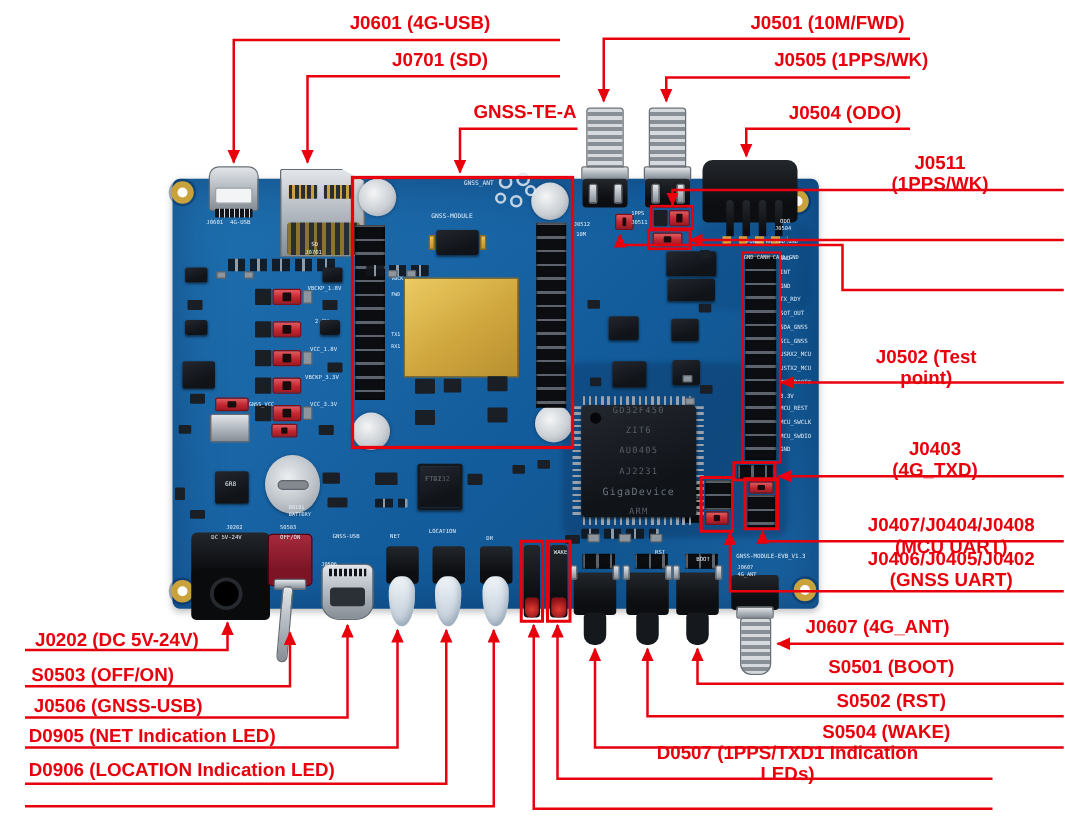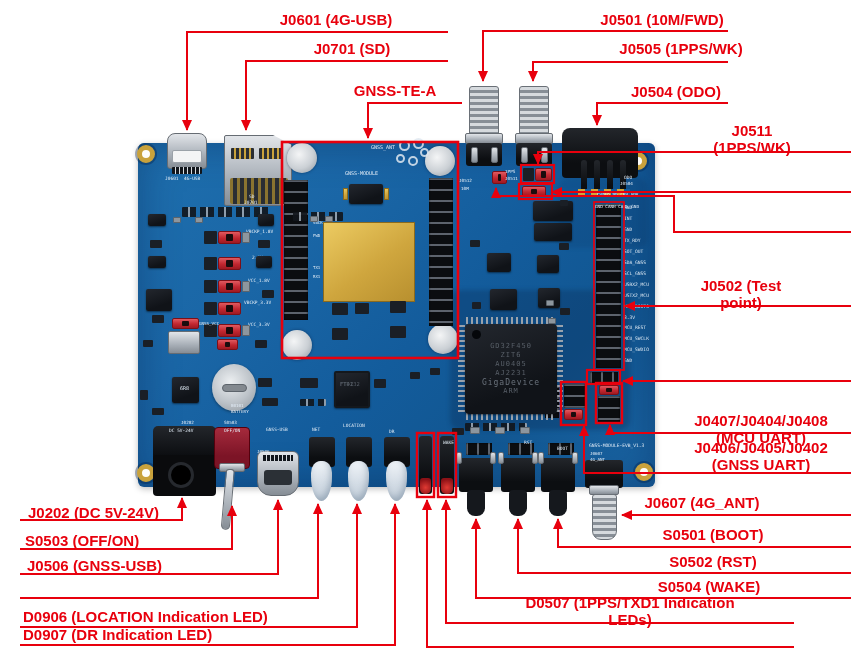--- a/index.html
+++ b/index.html
@@ -26,21 +26,21 @@
   .sk{color:#e3edf7;font-family:"DejaVu Sans Mono",monospace;line-height:1.15;white-space:nowrap;}
   .tp-col{display:flex;flex-direction:column;justify-content:space-between;}
   .tp-col span{position:static;font-size:4.6px;color:#dbe7f2;font-family:"DejaVu Sans Mono",monospace;line-height:1;white-space:nowrap;}
   .ring{border:2px solid #dfe8f0;border-radius:50%;opacity:.85;}
   .thread{background:repeating-linear-gradient(180deg,#d6dade 0 3px,#878e96 3px 6px);border-radius:3px;border:1px solid #6a7077;}
   .metal{background:linear-gradient(180deg,#e2e5e9,#a9b0b8 60%,#868d95);border:1px solid #666c73;border-radius:2px;}
   .dome{background:linear-gradient(180deg,#f0f4f8,#d4dde6 55%,#c2cdd8);border-radius:45% 45% 50% 50%/30% 30% 62% 62%;box-shadow:inset -2px -3px 6px rgba(120,140,160,.55);}
   .blk{background:linear-gradient(180deg,#23262b,#0c0e11 70%);border-radius:3px;}
   .cpu-pins{background:repeating-linear-gradient(90deg,#99a2ac 0 2px,rgba(0,0,0,0) 2px 5px);}
   .cpu-pins.v{background:repeating-linear-gradient(180deg,#99a2ac 0 2px,rgba(0,0,0,0) 2px 5px);}
-  .cpu-txt{display:flex;flex-direction:column;align-items:center;justify-content:center;}
+  .cpu-txt{display:flex;flex-direction:column;align-items:center;justify-content:space-between;}
   .cpu-txt div{position:static;font-size:7px;line-height:9px;color:#585f68;font-family:"DejaVu Sans Mono",monospace;letter-spacing:1px;}
   .cpu-txt div:nth-child(5){font-size:8px;color:#6a727c;}
   
   .ann{color:#e8000d;font-weight:bold;font-size:15px;line-height:17px;white-space:pre-line;
        text-align:center;transform:translate(-50%,-50%);letter-spacing:0px;}
   .ann.left{transform:translate(0,-50%);text-align:left;}
   svg.overlay{left:0;top:0;pointer-events:none;}
   .lead{fill:none;stroke:#e8000d;stroke-width:2;}
   .hl{fill:none;stroke:#e8000d;}
 </style>
@@ -348,34 +348,35 @@
       <polyline points="20,549 232,549 232,506" class="lead" marker-end="url(#arr)"></polyline>
       <polyline points="20,574 278,574 278,500" class="lead" marker-end="url(#arr)"></polyline>
       <polyline points="20,598 318,598 318,504" class="lead" marker-end="url(#arr)"></polyline>
       <polyline points="20,627 357,627 357,504" class="lead" marker-end="url(#arr)"></polyline>
       <polyline points="20,645 395,645 395,504" class="lead" marker-end="url(#arr)"></polyline>
     </svg>
 
   <div id="labels" style="left:0;top:0;width:852px;height:666px;">
       <div class="ann" style="left: 336px; top: 19px;">J0601 (4G-USB)</div>
       <div class="ann" style="left: 352px; top: 48px;">J0701 (SD)</div>
-      <div class="ann" style="left: 395px; top: 90px;">GNSS-TE-A</div>
+      <div class="ann" style="left: 420px; top: 90px;">GNSS-TE-A</div>
       <div class="ann" style="left: 662px; top: 19px;">J0501 (10M/FWD)</div>
       <div class="ann" style="left: 681px; top: 48px;">J0505 (1PPS/WK)</div>
       <div class="ann" style="left: 676px; top: 91px;">J0504 (ODO)</div>
       <div class="ann" style="left: 752px; top: 139px;">J0511 (1PPS/WK)</div>
       <div class="ann" style="left: 741px; top: 294px;">J0502 (Test point)</div>
+      <div class="ann" style="left: 748px; top: 368px;">J0403 (4G_TXD)</div>
       <div class="ann" style="left: 761px; top: 409px; margin-top: 20px;">J0407/J0404/J0408
 (MCU UART)</div>
       <div class="ann" style="left: 761px; top: 456px;">J0406/J0405/J0402
 (GNSS UART)</div>
       <div class="ann" style="left: 702px; top: 502px;">J0607 (4G_ANT)</div>
       <div class="ann" style="left: 713px; top: 534px;">S0501 (BOOT)</div>
       <div class="ann" style="left: 713px; top: 561px;">S0502 (RST)</div>
       <div class="ann" style="left: 709px; top: 586px;">S0504 (WAKE)</div>
       <div class="ann" style="left: 630px; top: 611px;">D0507 (1PPS/TXD1 Indication LEDs)</div>
       <div class="ann left" style="left: 28px; top: 512px;">J0202 (DC 5V-24V)</div>
       <div class="ann left" style="left: 25px; top: 540px;">S0503 (OFF/ON)</div>
       <div class="ann left" style="left: 27px; top: 565px;">J0506 (GNSS-USB)</div>
+      <div class="ann left" style="left: 23px; top: 589px;">D0905 (NET Indication LED)</div>
       <div class="ann left" style="left: 23px; top: 616px;">D0906 (LOCATION Indication LED)</div>
-      <div class="ann left" style="left: 23px; top: 634px;">D0907 (DR Indication LED)</div>
     </div>
 </div>
 
 </body></html>

